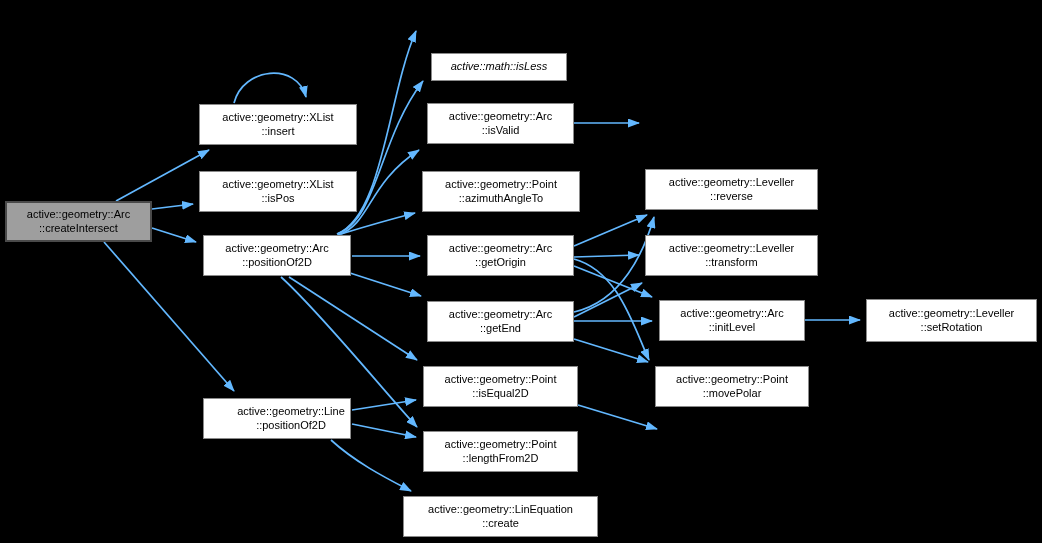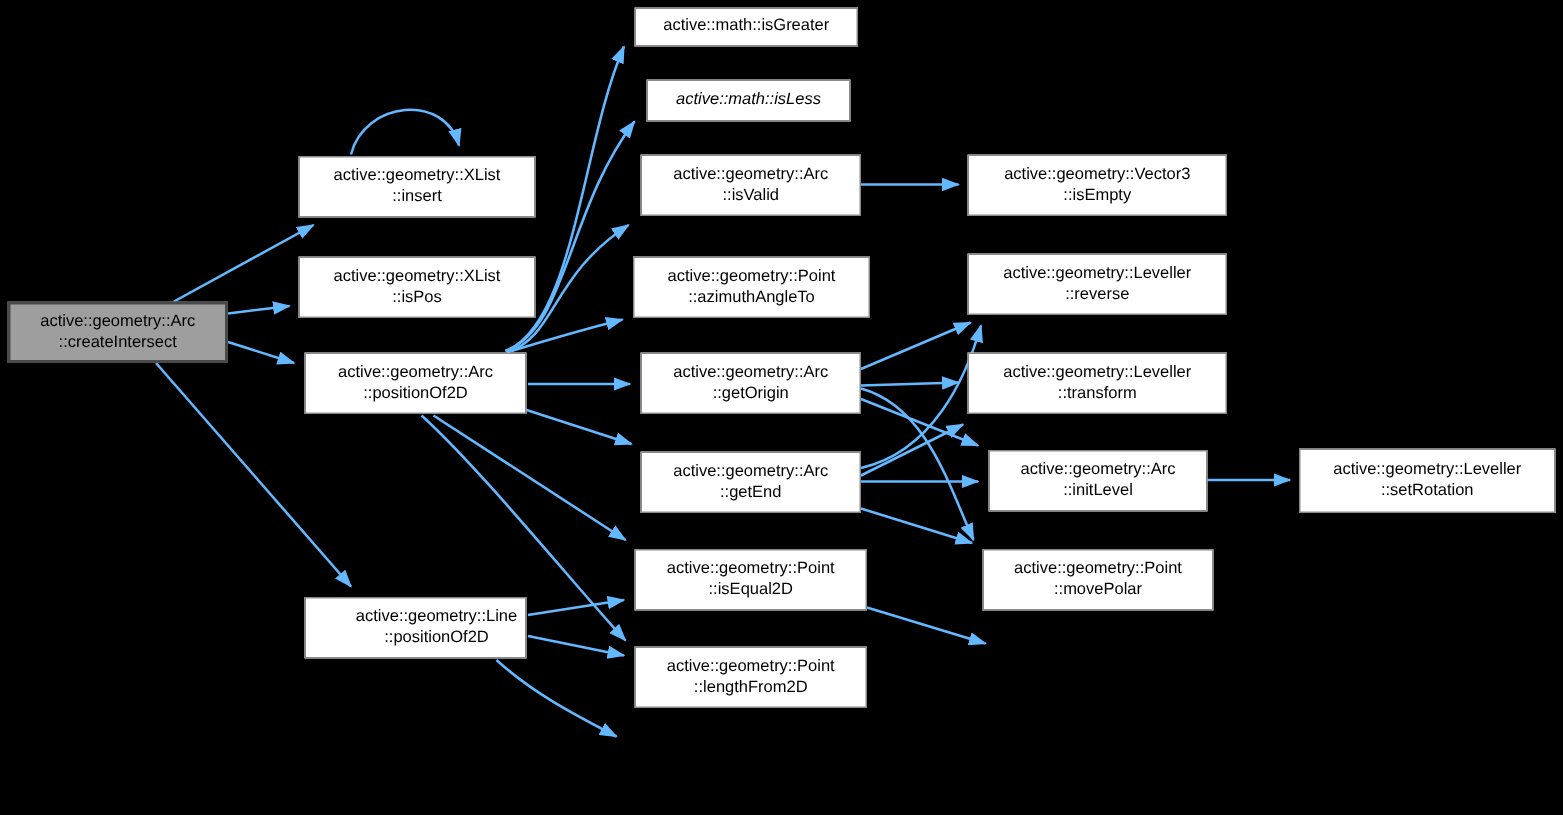--- a/index.html
+++ b/index.html
@@ -76,36 +76,35 @@
   <div class="node root" style="left:5px;   top:201px; width:147px; height:41px;">active::geometry::Arc
 ::createIntersect</div>
   <div class="node" style="left:199px; top:104px; width:158px; height:41px;">active::geometry::XList
 ::insert</div>
   <div class="node" style="left:199px; top:171px; width:158px; height:41px;">active::geometry::XList
 ::isPos</div>
   <div class="node" style="left:203px; top:235px; width:148px; height:41px;">active::geometry::Arc
 ::positionOf2D</div>
   <div class="node" style="left:203px; top:398px; width:148px; height:41px;padding-left:28px;">active::geometry::Line
 ::positionOf2D</div>
-  <div class="node" style="left:423px; top:5px;   width:149px; height:26px;">active::math::isGreater</div>
   <div class="node" style="left:431px; top:53px;  width:136px; height:28px;font-style:italic;">active::math::isLess</div>
   <div class="node" style="left:427px; top:103px; width:147px; height:41px;">active::geometry::Arc
 ::isValid</div>
   <div class="node" style="left:422px; top:171px; width:158px; height:41px;">active::geometry::Point
 ::azimuthAngleTo</div>
   <div class="node" style="left:427px; top:235px; width:147px; height:41px;">active::geometry::Arc
 ::getOrigin</div>
   <div class="node" style="left:427px; top:301px; width:147px; height:41px;">active::geometry::Arc
 ::getEnd</div>
   <div class="node" style="left:423px; top:366px; width:155px; height:41px;">active::geometry::Point
 ::isEqual2D</div>
   <div class="node" style="left:423px; top:431px; width:155px; height:41px;">active::geometry::Point
 ::lengthFrom2D</div>
-  <div class="node" style="left:645px; top:103px; width:173px; height:41px;">active::geometry::Vector3
-::isEmpty</div>
+  <div class="node" style="left:403px; top:496px; width:195px; height:41px;">active::geometry::LinEquation
+::create</div>
   <div class="node" style="left:645px; top:169px; width:173px; height:41px;">active::geometry::Leveller
 ::reverse</div>
   <div class="node" style="left:645px; top:235px; width:173px; height:41px;">active::geometry::Leveller
 ::transform</div>
   <div class="node" style="left:659px; top:300px; width:146px; height:41px;">active::geometry::Arc
 ::initLevel</div>
   <div class="node" style="left:655px; top:366px; width:154px; height:41px;">active::geometry::Point
 ::movePolar</div>
   <div class="node" style="left:866px; top:299px; width:171px; height:43px;">active::geometry::Leveller
 ::setRotation</div>

